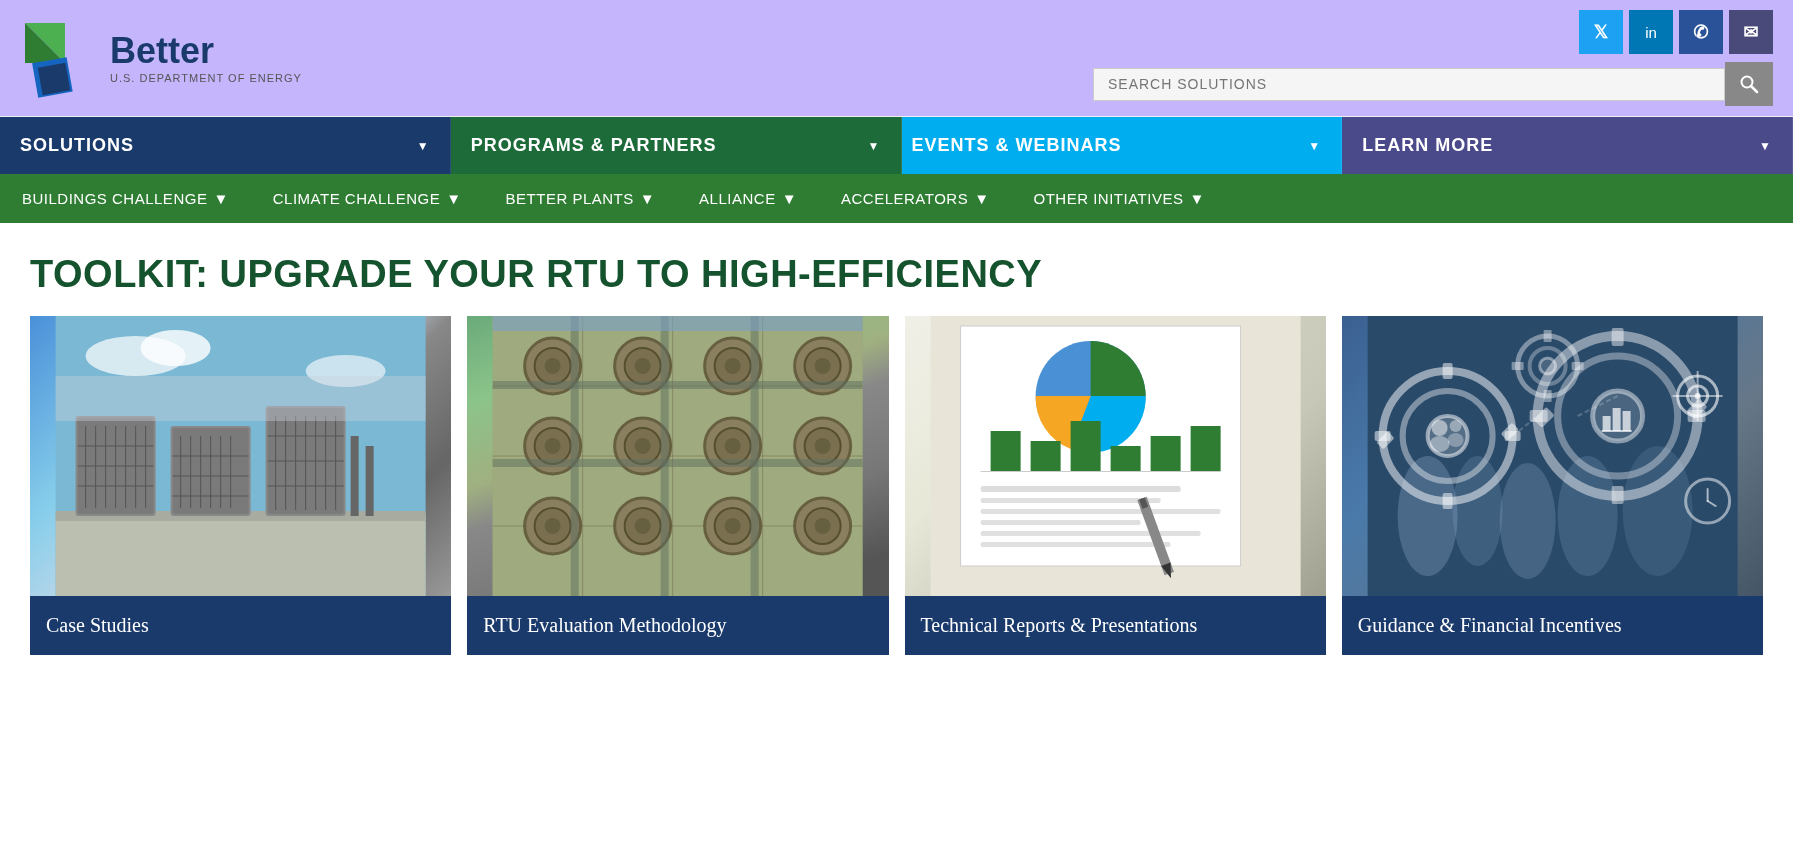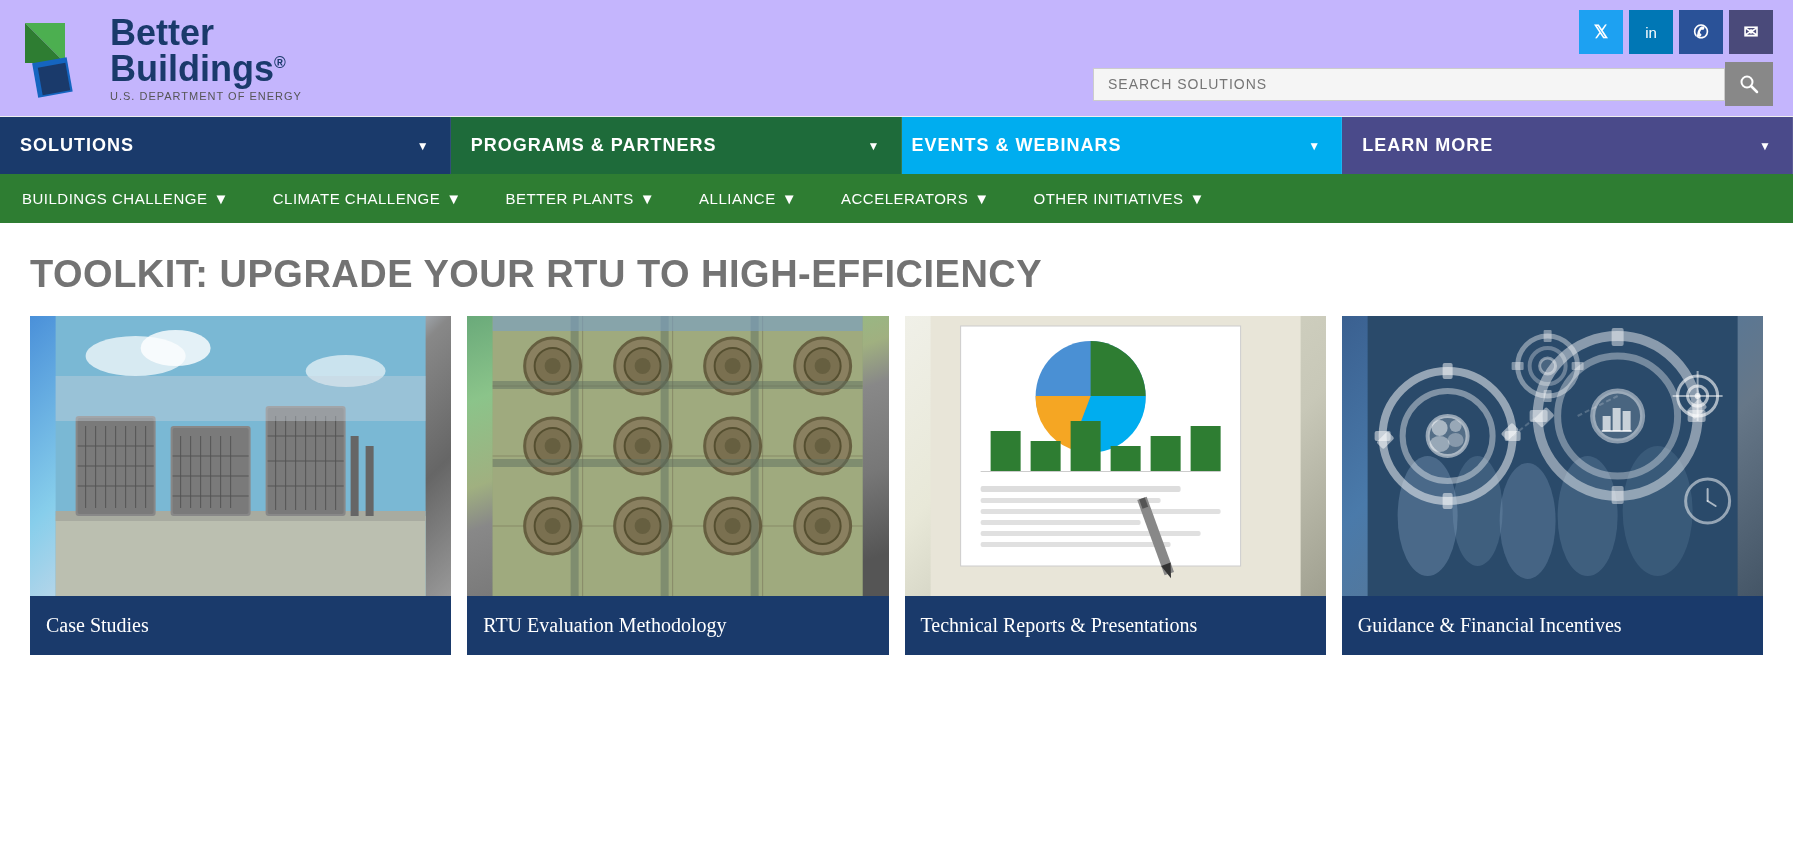--- a/index.html
+++ b/index.html
@@ -152,21 +152,21 @@
       white-space: nowrap;
     }
 
     
     .page-title-area {
       padding: 30px 30px 20px 30px;
     }
     .page-title {
       font-size: 38px;
       font-weight: bold;
-      color: #737373;
+      color: #14532d;
       letter-spacing: 0.5px;
     }
 
     
     .cards-grid {
       display: flex;
       gap: 0;
       padding: 0 30px 30px 30px;
     }
     .card {
@@ -213,23 +213,20 @@
     <svg class="logo-icon" viewBox="0 0 80 80" xmlns="http://www.w3.org/2000/svg">
 
       <polygon points="5,5 45,5 45,45" fill="#4caf50"></polygon>
       <polygon points="5,5 5,45 45,45" fill="#2e7d32"></polygon>
 
       <rect x="15" y="42" width="35" height="35" fill="#1565c0" transform="rotate(-10,32,60)"></rect>
       <rect x="20" y="47" width="28" height="28" fill="#1a3a6b" transform="rotate(-10,34,61)"></rect>
     </svg>
     <div class="logo-text">
       <span class="logo-better">Better</span>
-      <span class="logo-buildings">
-        <span>Buildings</span><span class="logo-reg">®</span>
-      </span>
       <span class="logo-doe">U.S. DEPARTMENT OF ENERGY</span>
     </div>
   </div>
 
   <div class="header-right">
     <div class="social-icons">
       <a class="social-icon twitter">𝕏</a>
       <a class="social-icon linkedin" style="font-size:15px;font-weight:normal;">in</a>
       <a class="social-icon phone">✆</a>
       <a class="social-icon email">✉</a>

